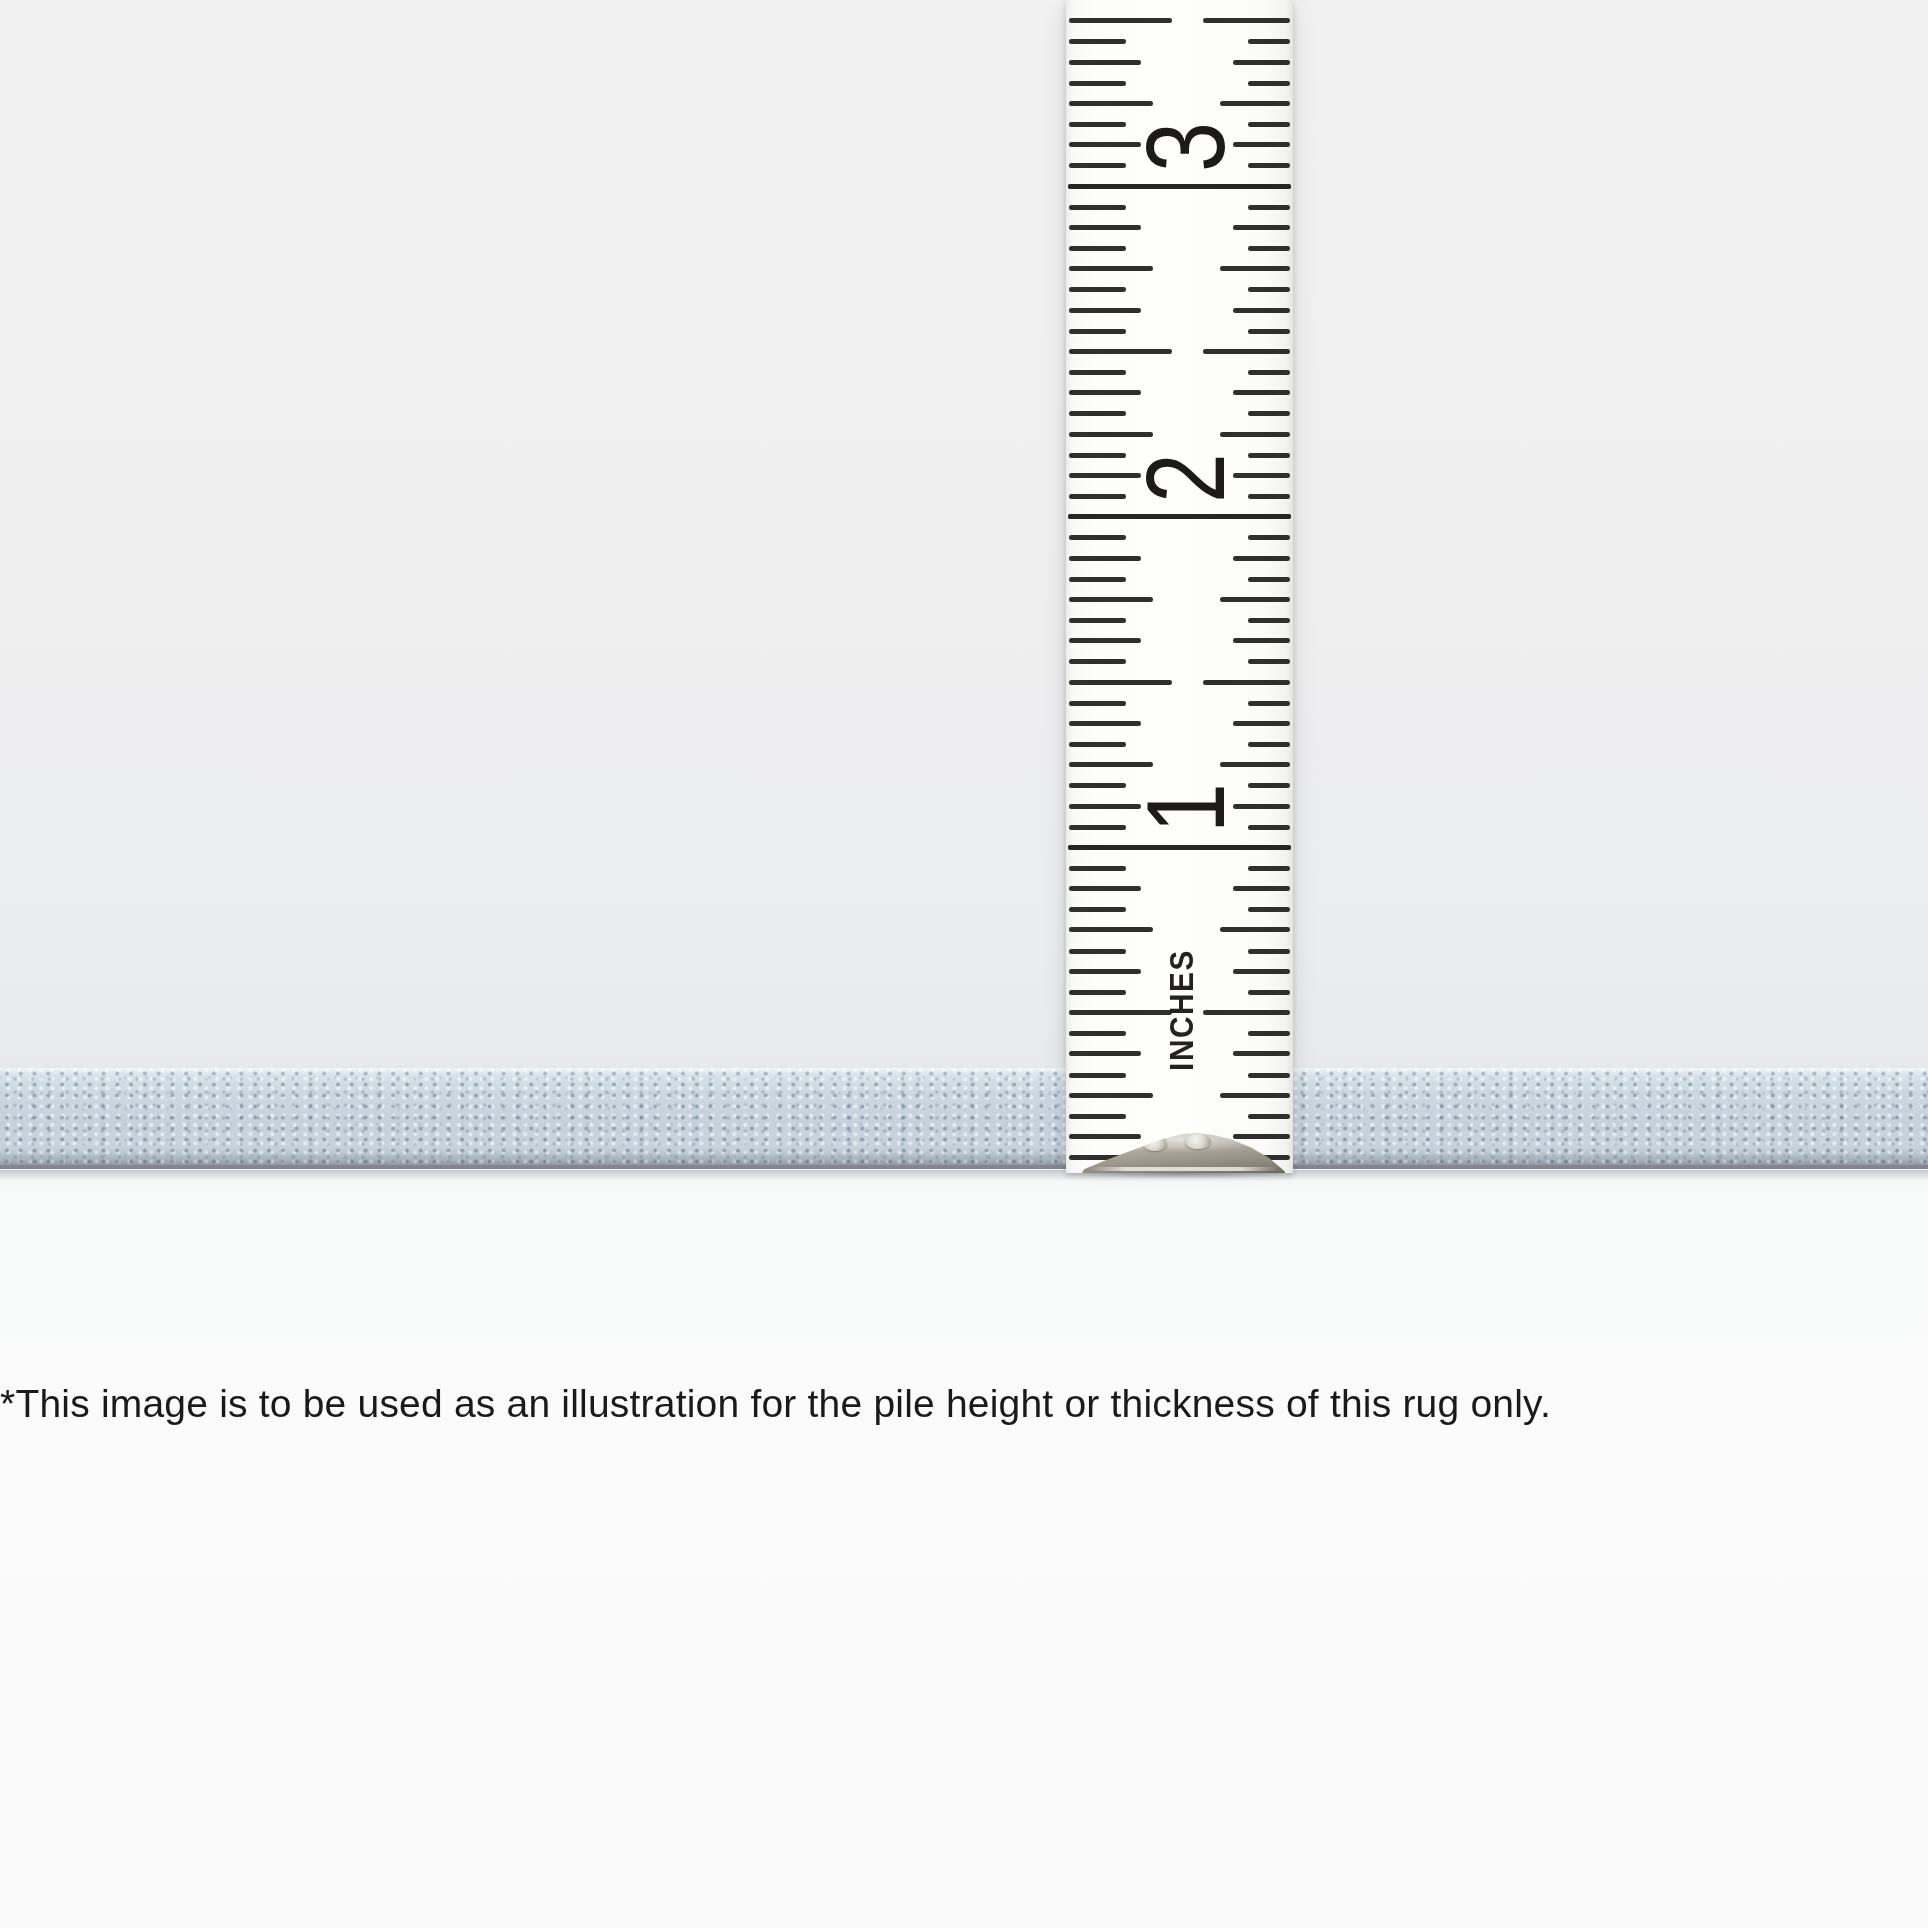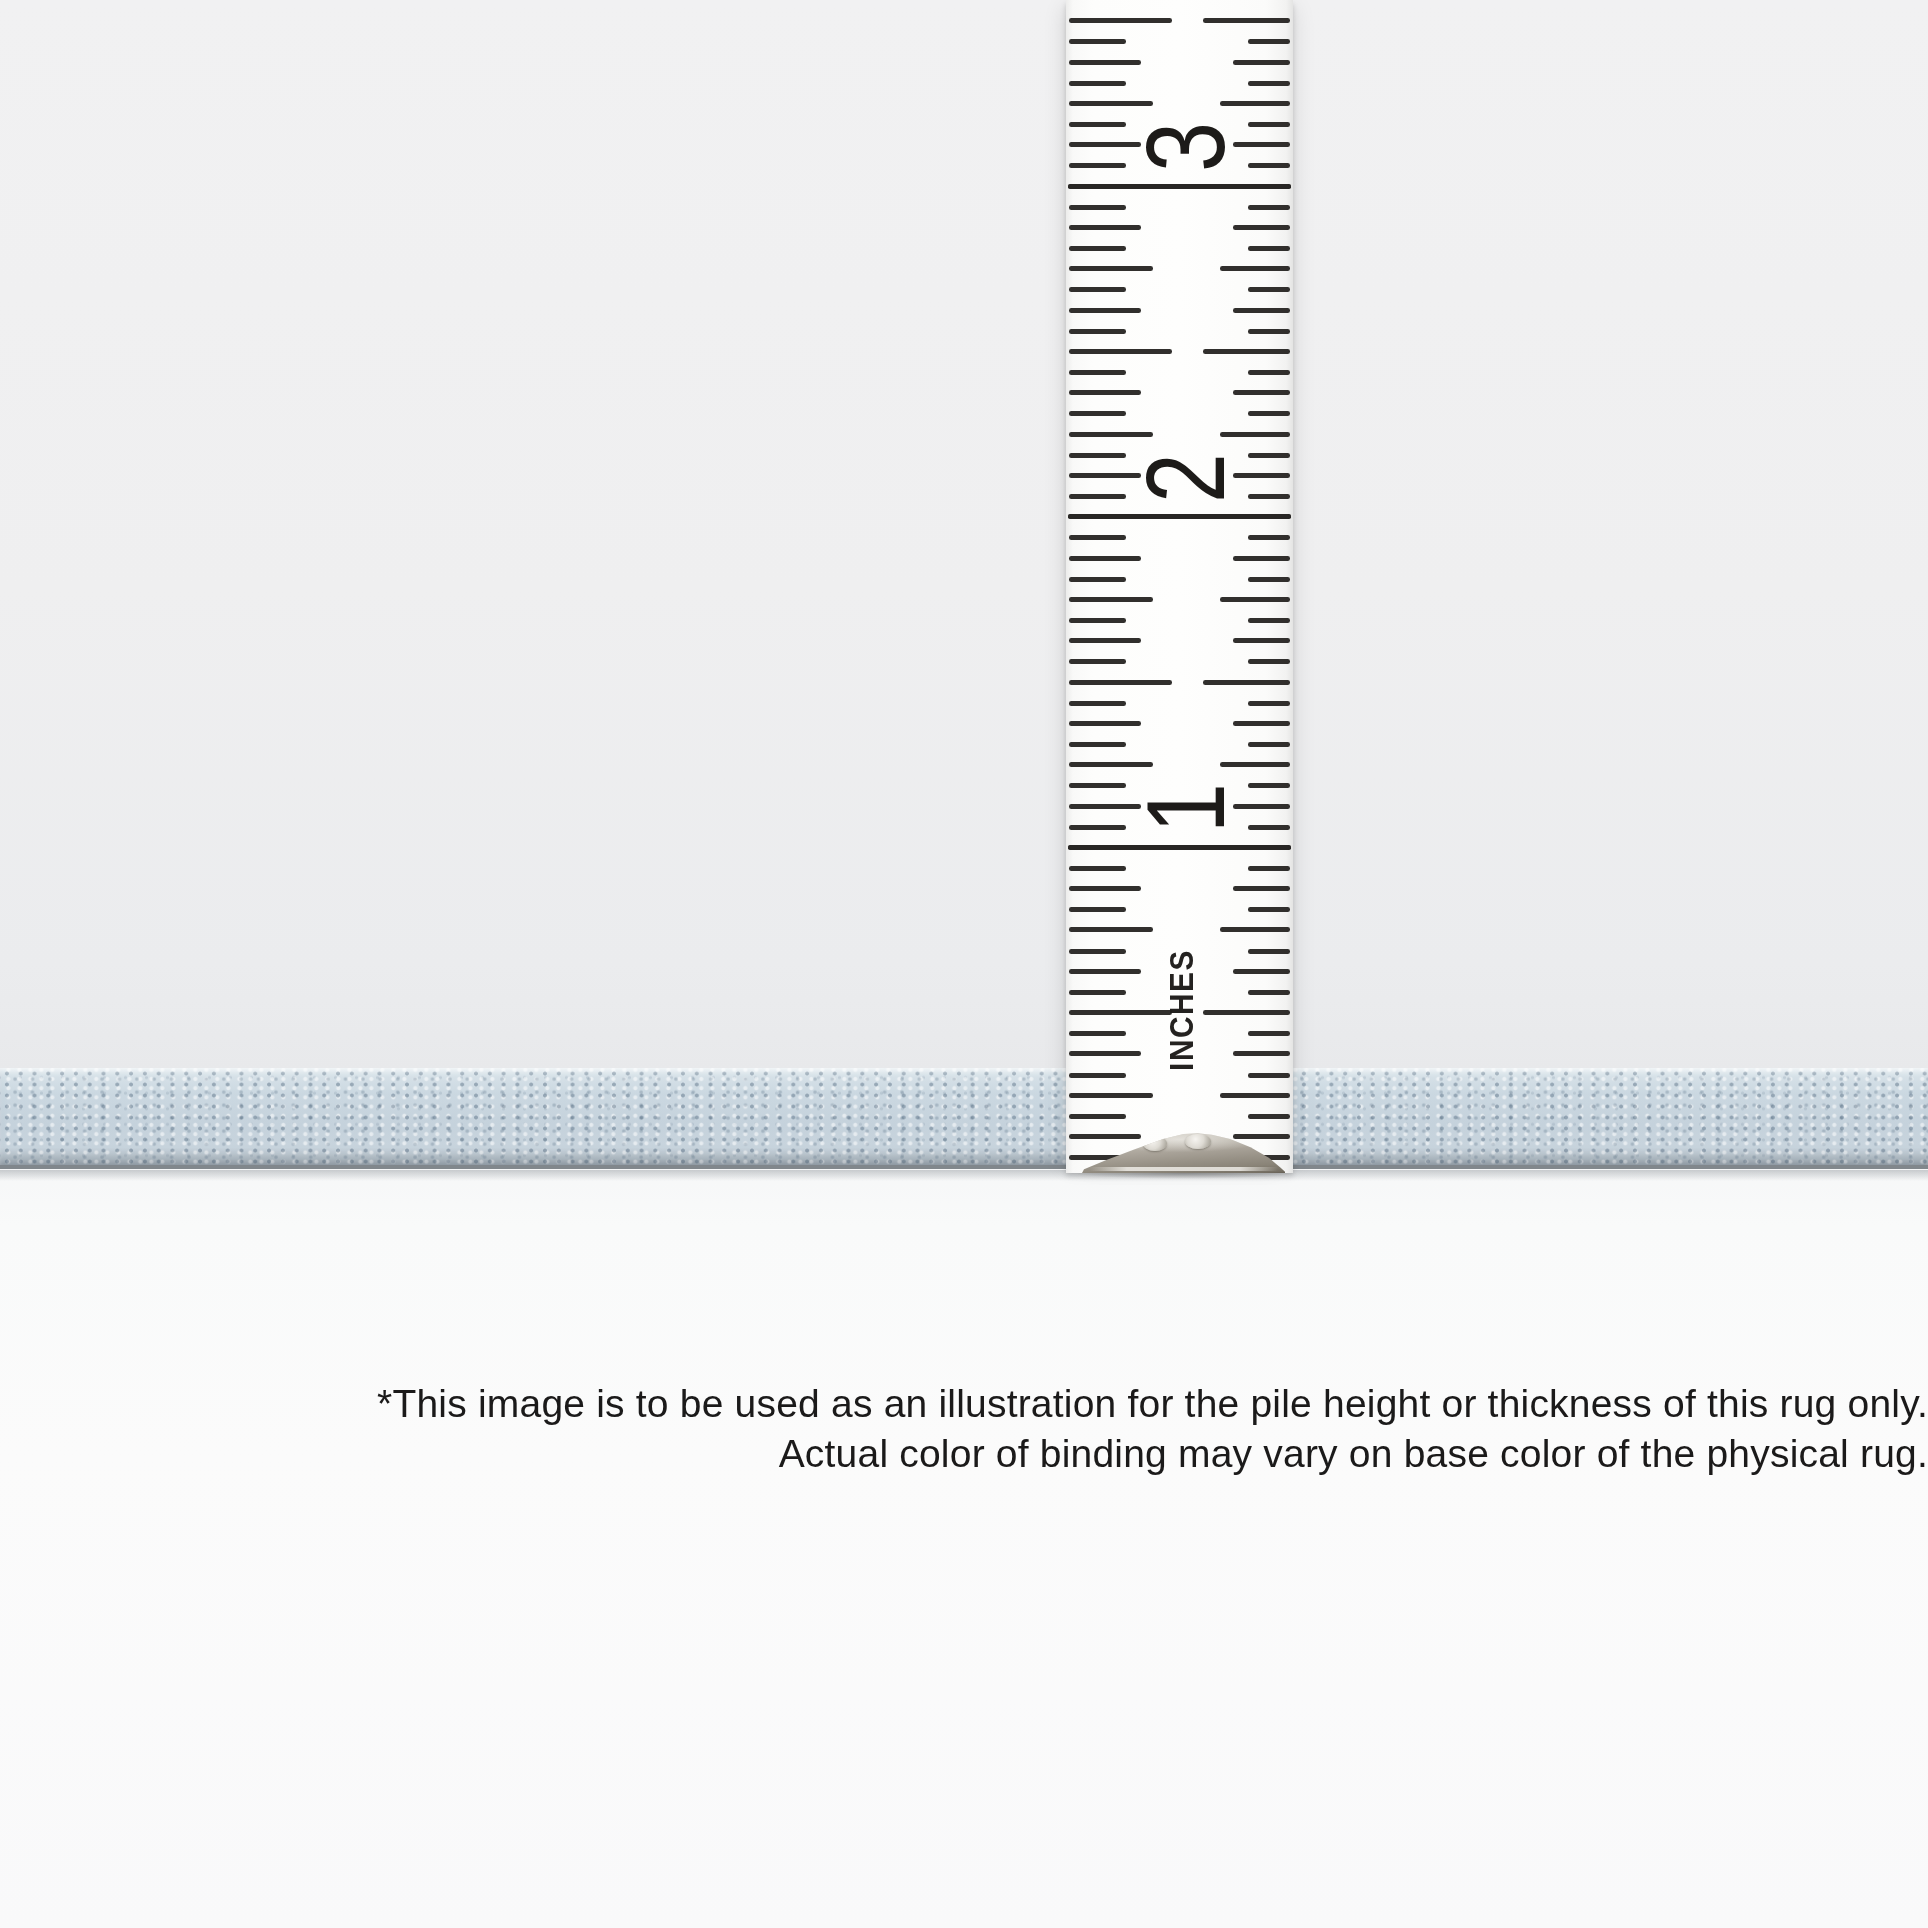--- a/index.html
+++ b/index.html
@@ -82,21 +82,21 @@
     position:absolute;left:7.3px;right:7.3px;bottom:1.8px;height:4.6px;
     background:linear-gradient(to right,rgba(245,243,238,0),rgba(245,243,238,0.8) 20%,rgba(245,243,238,0.8) 80%,rgba(245,243,238,0));
   }
   #clip-shadow{
     position:absolute;left:1073px;top:1170px;width:222px;height:11px;z-index:2;
     background:radial-gradient(ellipse 50% 50% at 50% 30%,rgba(70,70,70,0.30),rgba(70,70,70,0));
   }
   
   #caption{
     position:absolute;left:0;top:1379px;width:1928px;z-index:5;
-    text-align:right;color:#1b1a1a;
+    text-align:left;color:#1b1a1a;
     font-size:39px;line-height:50px;font-weight:400;letter-spacing:0.2px;
   }
   #caption p{margin:0;}
 </style>
 </head>
 <body>
 
 <div id="scene">
   <div id="wall"></div>
   <div id="surface"></div>
@@ -222,16 +222,15 @@
 
   <div id="clip-shadow"></div>
   <div id="end-clip">
     <div id="rivet-1" class="rivet"></div>
     <div id="rivet-2" class="rivet"></div>
     <div id="clip-base-glint"></div>
   </div>
 
   <div id="caption">
     <p>*This image is to be used as an illustration for the pile height or thickness of this rug only.</p>
-    <p>Actual color of binding may vary on base color of the physical rug.</p>
   </div>
 </div>
 
 
 </body></html>

